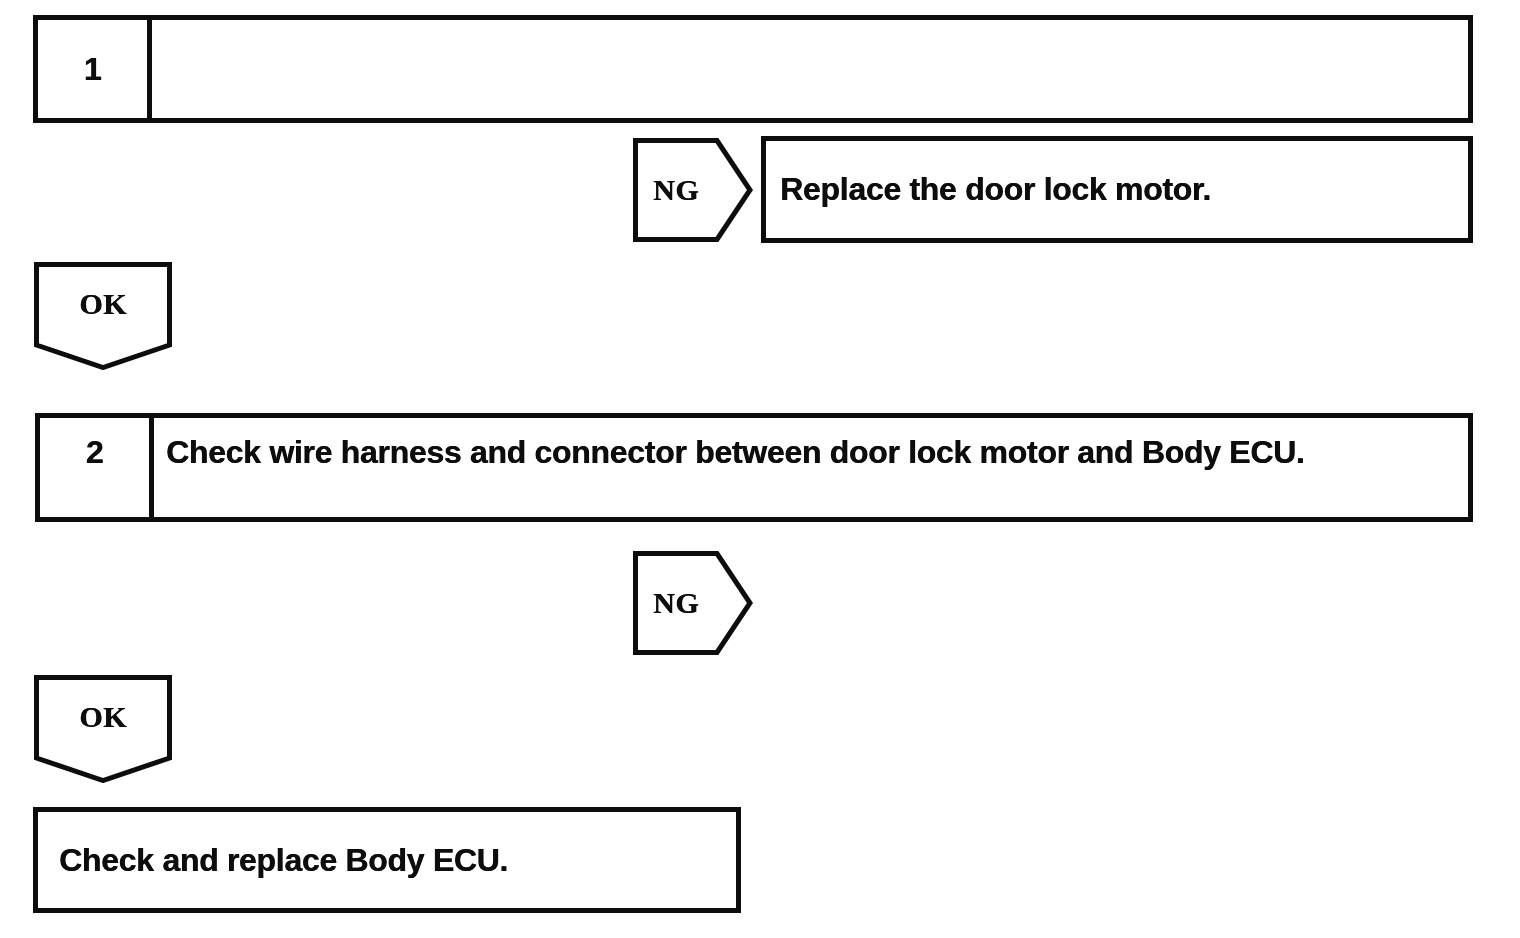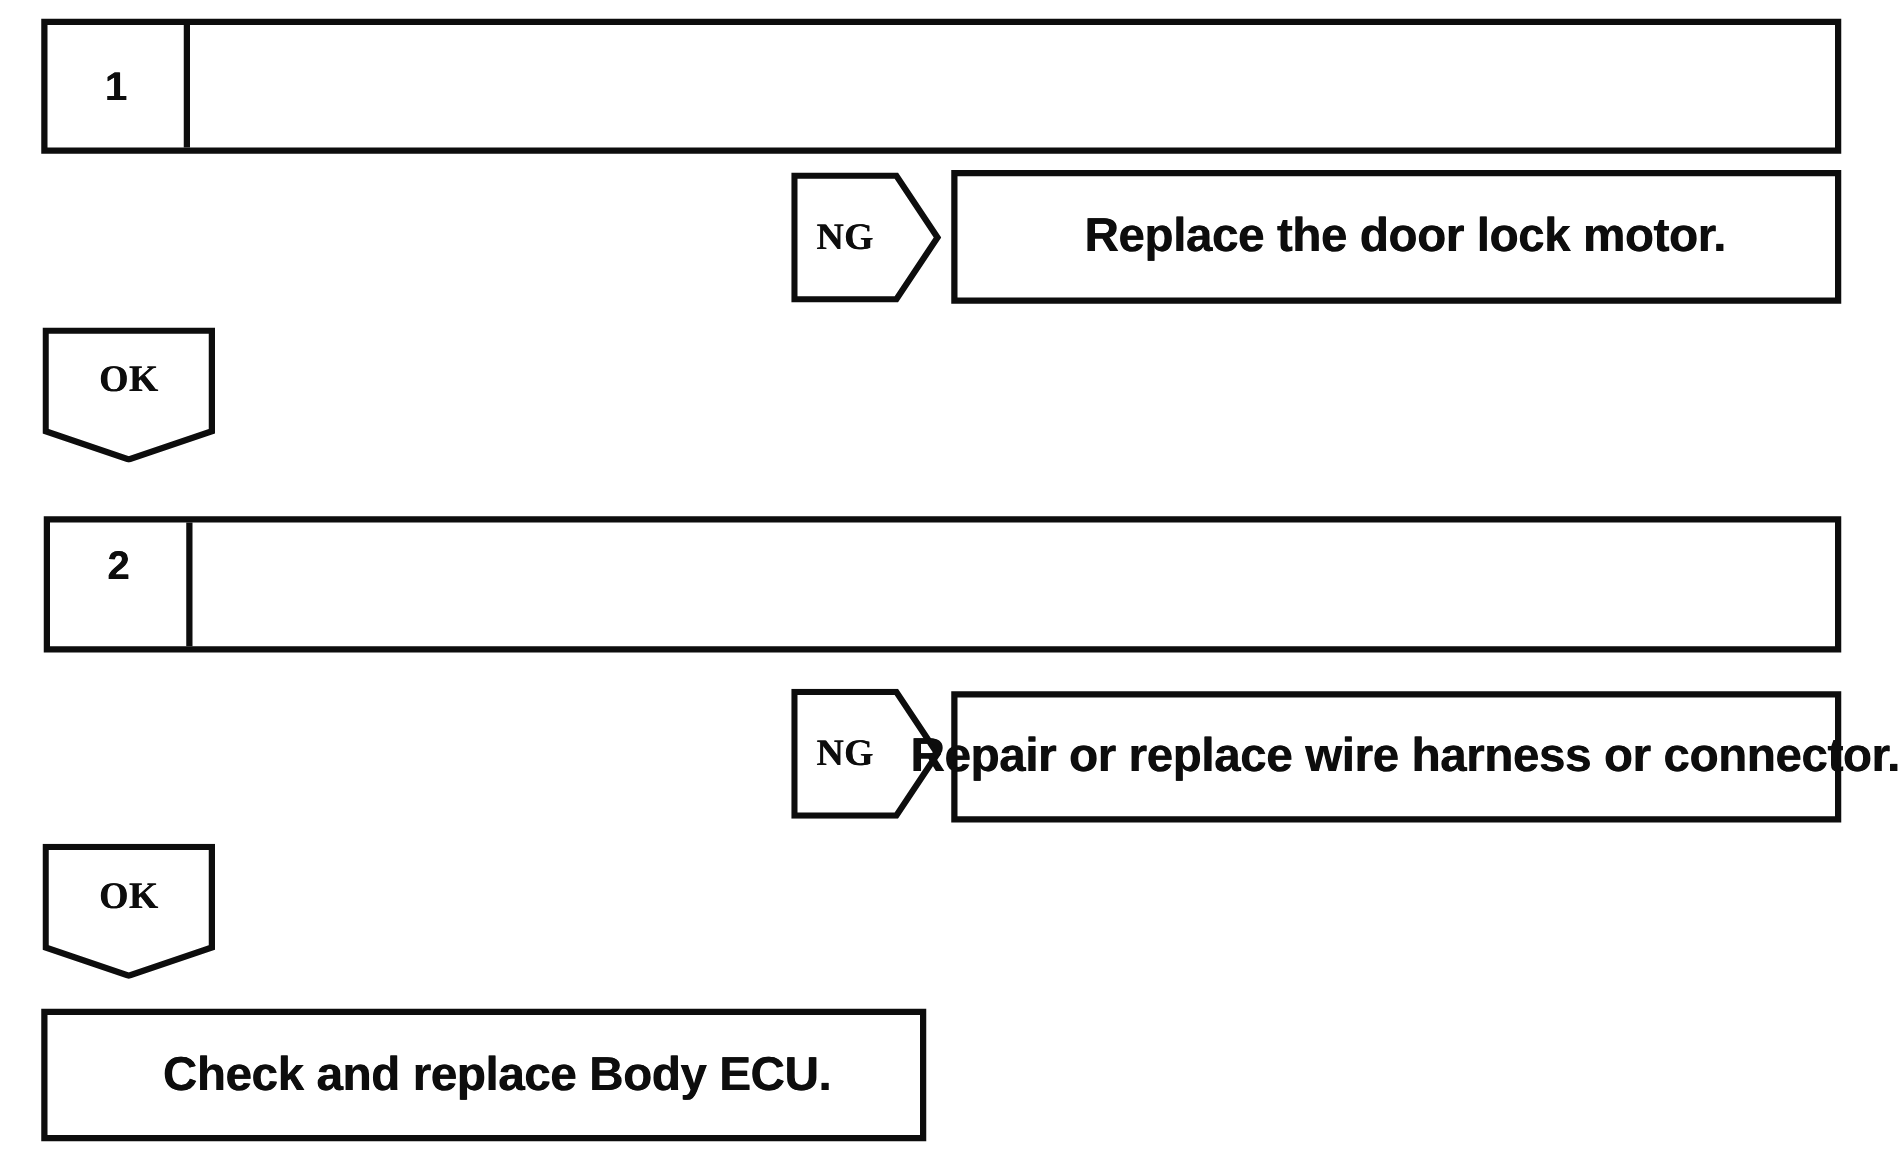--- a/index.html
+++ b/index.html
@@ -55,25 +55,24 @@
   }
   .num-cell{ text-shadow:0.5px 0 0 currentColor; }
   
   .result-box{
     position:absolute;
     background:var(--paper);
     border:5px solid var(--ink);
     display:flex;
     align-items:center;
     padding-left:14px;
-    font-size:38px;
+    font-size:32px;
     letter-spacing:-0.3px;
     white-space:nowrap;
     text-shadow:0.5px 0 0 currentColor;
-    justify-content:center;
   }
   
   .tag{ position:absolute; }
   .tag svg{ display:block; }
   .tag-label{
     position:absolute;
     display:flex;
     align-items:center;
     justify-content:center;
     font-size:30px;
@@ -116,32 +115,30 @@
 
   <div id="ok1" class="tag">
     <svg width="138" height="108" viewBox="0 0 138 108">
       <polygon points="2.5,2.5 135.5,2.5 135.5,83 69,105.5 2.5,83" fill="#ffffff" stroke="#0d0d0d" stroke-width="5" stroke-linejoin="miter"></polygon>
     </svg>
     <div class="tag-label ok-label">OK</div>
   </div>
 
   <div id="step2" class="step-box top-aligned">
     <div class="num-cell">2</div>
+    <div class="step-title">Check wire harness and connector between door lock motor and Body ECU.</div>
   </div>
 
   <div id="ng2" class="tag">
     <svg width="120" height="104" viewBox="0 0 120 104">
       <polygon points="2.5,2.5 84,2.5 117,52 84,101.5 2.5,101.5" fill="#ffffff" stroke="#0d0d0d" stroke-width="5" stroke-linejoin="miter"></polygon>
     </svg>
     <div class="tag-label ng-label">NG</div>
   </div>
 
-  <div id="res2" class="result-box">
-    <span>Repair or replace wire harness or connector.</span>
-  </div>
 
   <div id="ok2" class="tag">
     <svg width="138" height="108" viewBox="0 0 138 108">
       <polygon points="2.5,2.5 135.5,2.5 135.5,83 69,105.5 2.5,83" fill="#ffffff" stroke="#0d0d0d" stroke-width="5" stroke-linejoin="miter"></polygon>
     </svg>
     <div class="tag-label ok-label">OK</div>
   </div>
 
   <div id="final" class="result-box">
     <span>Check and replace Body ECU.</span>

